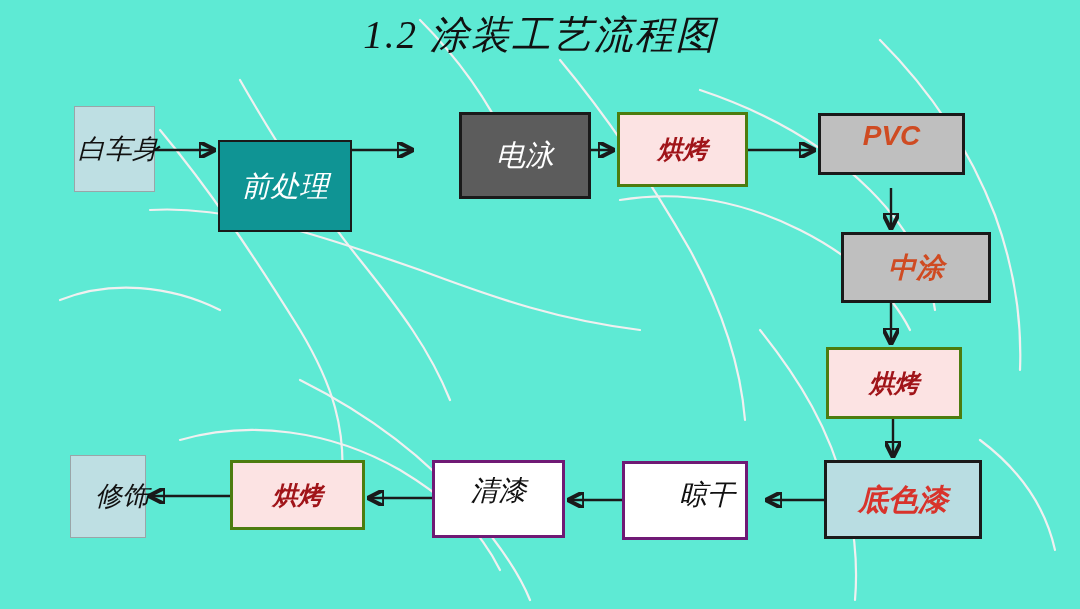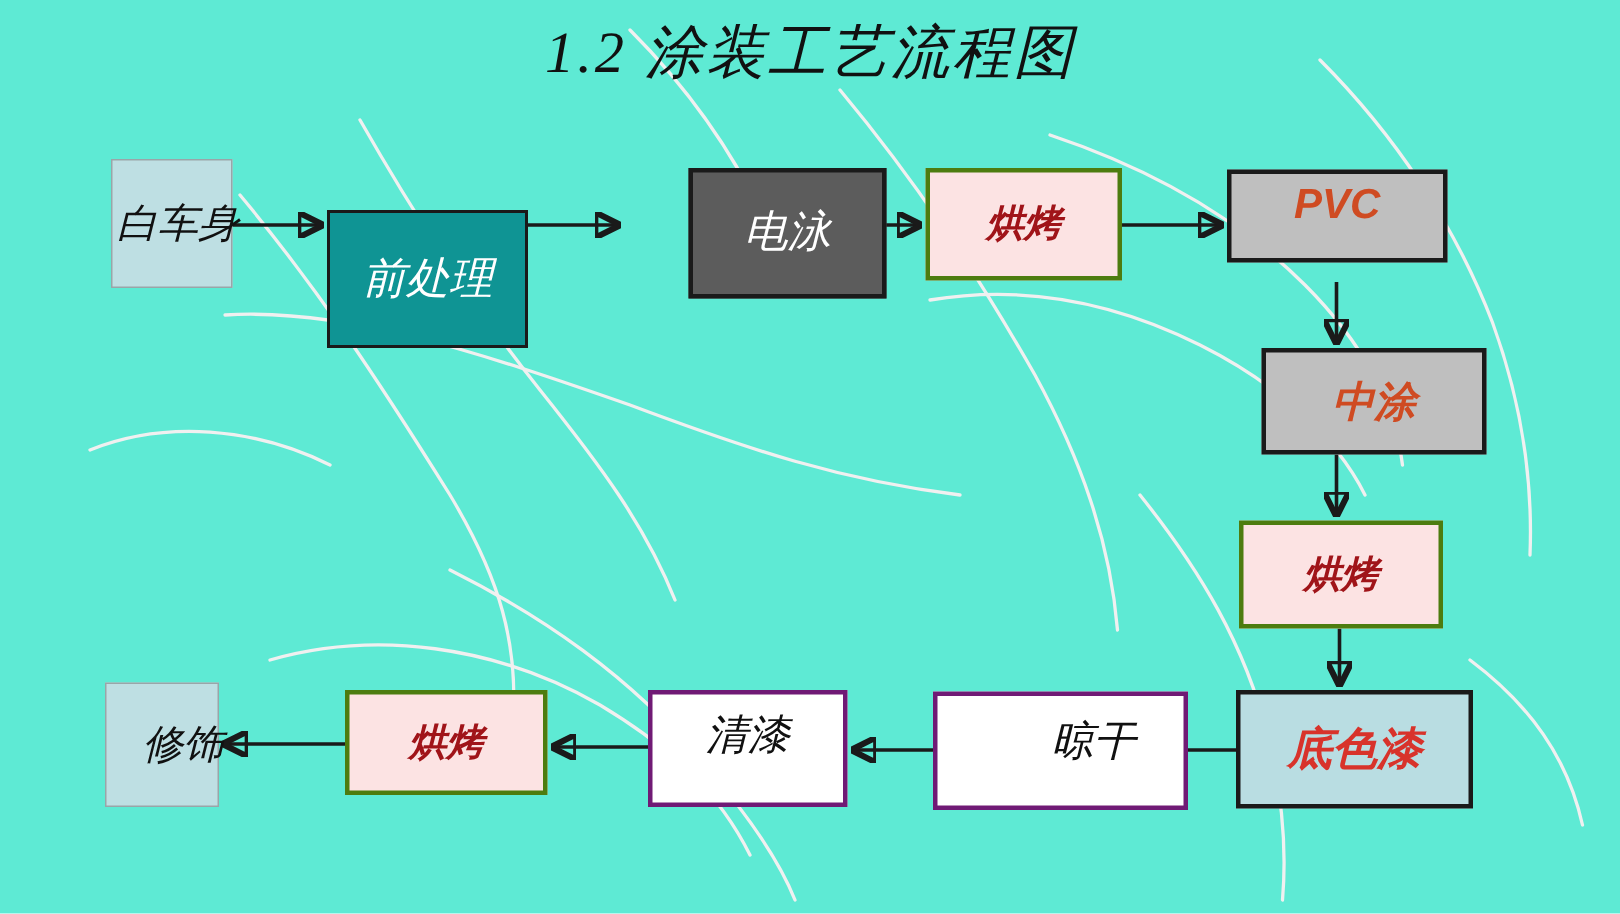--- a/index.html
+++ b/index.html
@@ -197,21 +197,21 @@
   </div>
 
   <div class="node sty-pink" style="left:826px; top:347px; width:136px; height:72px;">
     <span class="label">烘烤</span>
   </div>
 
   <div class="node sty-cyan" style="left:824px; top:460px; width:158px; height:79px;">
     <span class="label">底色漆</span>
   </div>
 
-  <div class="node sty-white" style="left:622px; top:461px; width:170px; height:79px;padding-left:44px;">
+  <div class="node sty-white" style="left:622px; top:461px; width:126px; height:79px;padding-left:44px;">
     <span class="label" style="transform:translateY(-6px);">晾干</span>
   </div>
 
   <div class="node sty-white" style="left:432px; top:460px; width:133px; height:78px;">
     <span class="label" style="transform:translateY(-8px);">清漆</span>
   </div>
 
   <div class="node sty-pink" style="left:230px; top:460px; width:135px; height:70px;">
     <span class="label">烘烤</span>
   </div>

